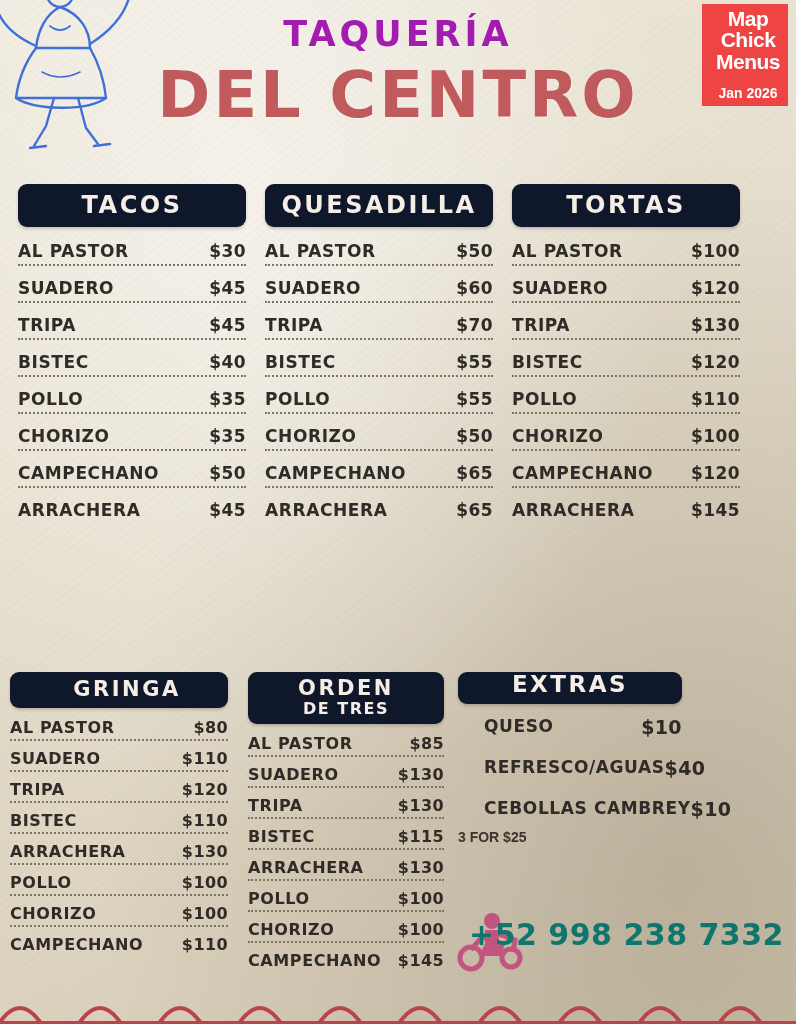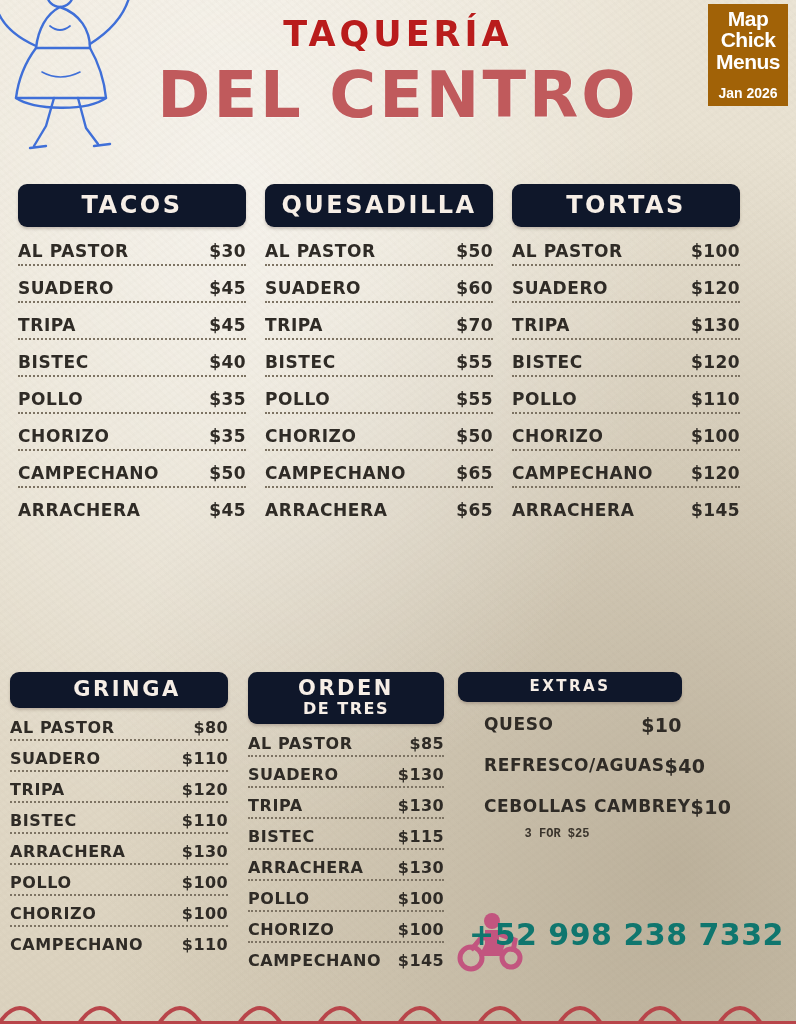--- a/index.html
+++ b/index.html
@@ -32,23 +32,23 @@
       repeating-linear-gradient(45deg, rgba(150,140,120,.10) 0 2px, rgba(255,255,255,0) 2px 5px),
       repeating-linear-gradient(-35deg, rgba(130,120,100,.07) 0 3px, rgba(255,255,255,0) 3px 7px);
     pointer-events: none;
   }
 
   
   .watermark {
     position: absolute;
     top: 4px;
     right: 8px;
-    background: #a16207;
+    background: #ef4444;
     color: #fff;
-    padding: 4px 8px 6px 8px;
+    padding: 4px 8px 6px 14px;
     text-align: center;
     line-height: 1.02;
     z-index: 40;
   }
   .watermark .wm-line {
     font-weight: bold;
     font-size: 21px;
     letter-spacing: -0.5px;
     display: block;
   }
@@ -74,21 +74,21 @@
     right: 0;
     top: 14px;
     text-align: center;
     z-index: 10;
   }
   .title-1 {
     font-family: "DejaVu Sans", sans-serif;
     font-weight: bold;
     font-size: 35px;
     letter-spacing: 4px;
-    color: #b91c1c;
+    color: #a21caf;
     text-shadow: 1px 1px 0 rgba(255,255,255,.4);
   }
   .title-2 {
     font-family: "DejaVu Sans", sans-serif;
     font-weight: bold;
     font-size: 64px;
     letter-spacing: 3px;
     color: #c05a5c;
     margin-top: 4px;
     text-shadow: 1px 1px 0 rgba(255,255,255,.35);
@@ -161,25 +161,25 @@
   .tight .name, .tight .price { font-size: 16px; }
 
   
   .extras .row {
     margin-bottom: 16px;
     border-bottom: none;
   }
   .extras .name { font-size: 17px; }
   .extras .price { font-size: 19px; }
   .note {
-    font-family: Liberation Mono, monospace;
-    font-weight: bold;
-    font-size: 12px;
+    font-family: Liberation Sans, sans-serif;
+    font-weight: bold;
+    font-size: 14px;
     color: #3a342c;
-    text-align: center;
+    text-align: left;
     margin-top: -10px;
     padding-right: 26px;
   }
 
   
   .phone {
     position: absolute;
     right: 12px;
     bottom: 72px;
     font-family: "DejaVu Sans", sans-serif;
@@ -440,21 +440,21 @@
           <span class="price">$100</span>
         </div>
       <div class="row norule">
           <span class="name">CAMPECHANO</span>
           <span class="price">$145</span>
         </div>
     </div>
   </div>
 
   <div class="sec extras" style="left:458px; top:672px; width:224px;">
-    <div class="sec-head" style="font-size:15px; padding:7px 0 8px 0;">
+    <div class="sec-head" style="font-size:23px; padding:1px 0 8px 0;">
       <span class="main">EXTRAS</span>
     </div>
     <div class="items" style="margin-top:12px; padding-left:26px;">
       <div class="row">
           <span class="name">QUESO</span>
           <span class="price">$10</span>
         </div>
       <div class="row">
           <span class="name">REFRESCO/AGUAS</span>
           <span class="price">$40</span>

